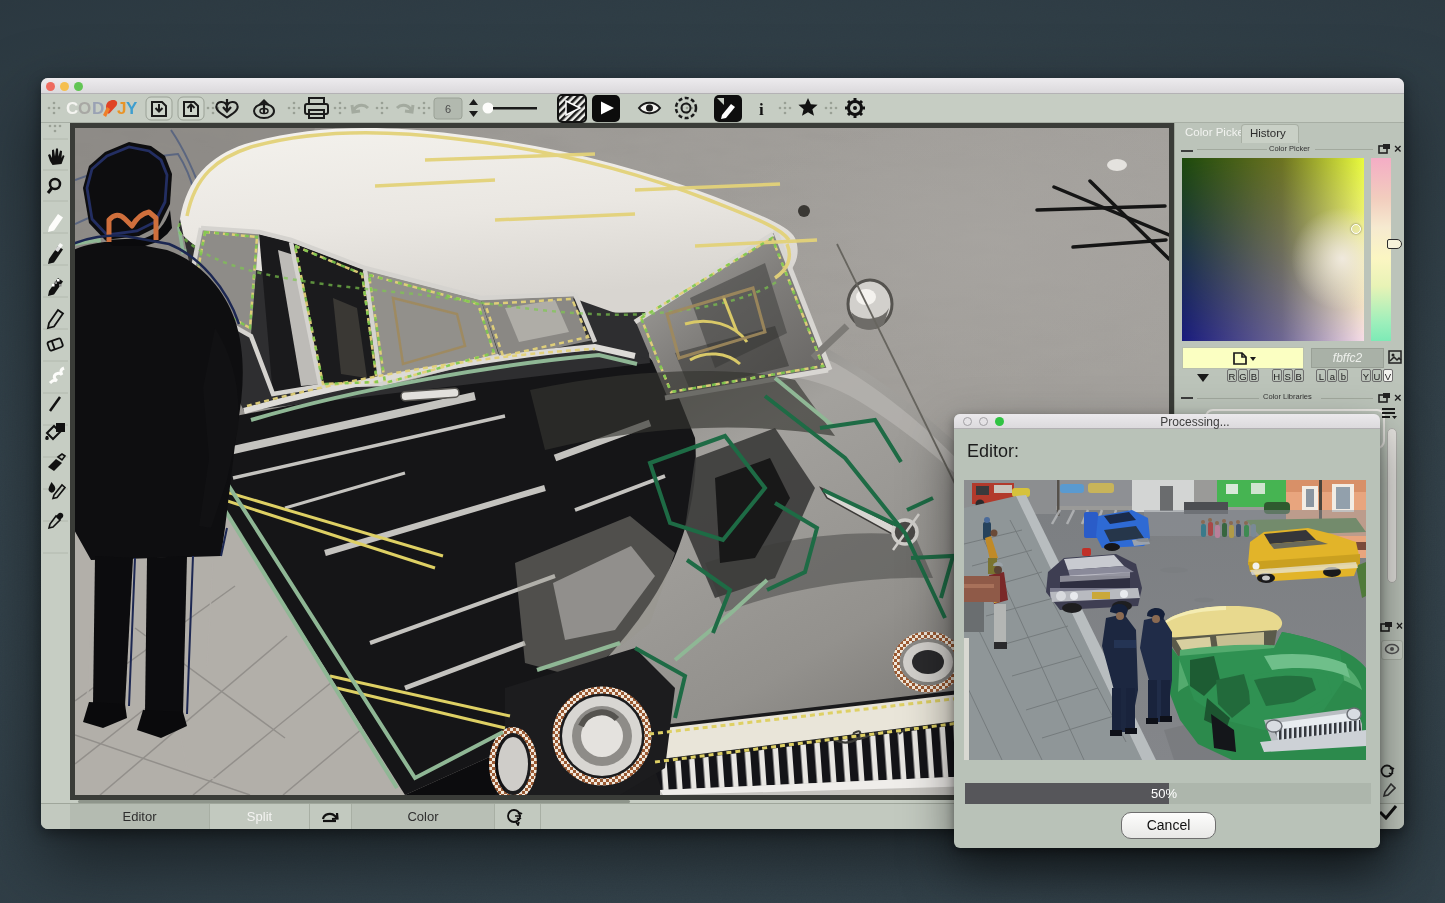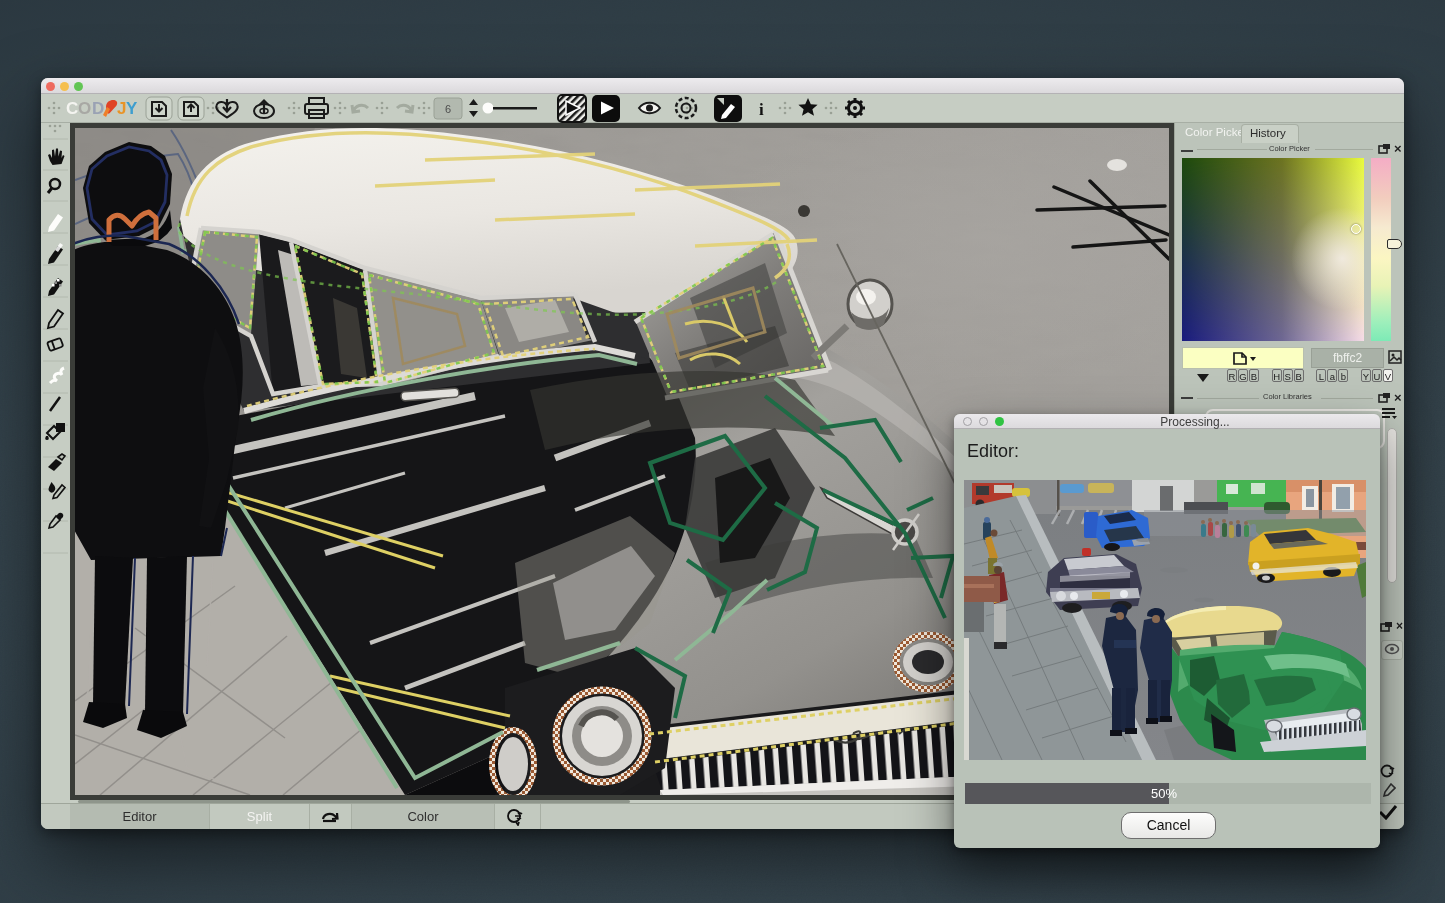--- a/index.html
+++ b/index.html
@@ -571,21 +571,21 @@
     <div class="abs" style="left:196px;top:35px;width:20px;height:183px;background:linear-gradient(#f4adc5 0%, #f2cdbe 22%, #f6ead0 38%, #fbf6c2 55%, #e8f3b6 70%, #9defbb 90%, #7deab6 100%);"></div>
     <div class="abs" style="left:212px;top:116px;width:15px;height:10px;background:#f6f2da;border:1.5px solid #2c2c2c;border-radius:2px 5px 5px 2px;"></div>
 
     <div class="abs" style="left:7px;top:224px;width:122px;height:22px;background:#fbffc2;border:1px solid #b8bfae;"></div>
     <svg class="abs" style="left:57px;top:228px;" width="26" height="15" viewBox="0 0 26 15">
         <path d="M2,2 L10,2 L14,6 L14,13 L2,13 Z" fill="none" stroke="#1a1a1a" stroke-width="1.7"></path>
         <path d="M10,2 L10,6 L14,6" fill="none" stroke="#1a1a1a" stroke-width="1.7"></path>
         <path d="M18,6 l3,4 l3,-4" fill="#1a1a1a"></path>
       </svg>
     <div class="abs" style="left:136px;top:225px;width:73px;height:20px;background:#a9b1a7;border:1px solid #99a096;"></div>
-    <div class="abs" style="left:136px;top:228px;width:73px;text-align:center;font-size:12px;color:#eef0ec;">fbffc2</div>
+    <div class="abs" style="left:136px;top:228px;width:73px;text-align:center;font-size:12px;color:#eef0ec;font-style:italic;">fbffc2</div>
     <svg class="abs" style="left:213px;top:227px;" width="14" height="14" viewBox="0 0 14 14">
         <rect x="1" y="1" width="12" height="12" fill="none" stroke="#222" stroke-width="1.5"></rect>
         <circle cx="5" cy="5" r="1.5" fill="#222"></circle>
         <path d="M2,11 L6,7 L9,10 L11,8 L13,10" stroke="#222" stroke-width="1.5" fill="none"></path>
       </svg>
 
     <div class="abs" style="left:22px;top:251px;width:0;height:0;border-left:6px solid transparent;border-right:6px solid transparent;border-top:8px solid #1a1a1a;"></div>
     <div class="abs" id="modebtns" style="left:52px;top:246px;font-size:9.5px;color:#222;">
       <span class="mb">R</span><span class="mb">G</span><span class="mb">B</span><span class="gap"></span>
       <span class="mb">H</span><span class="mb">S</span><span class="mb">B</span><span class="gap"></span>

